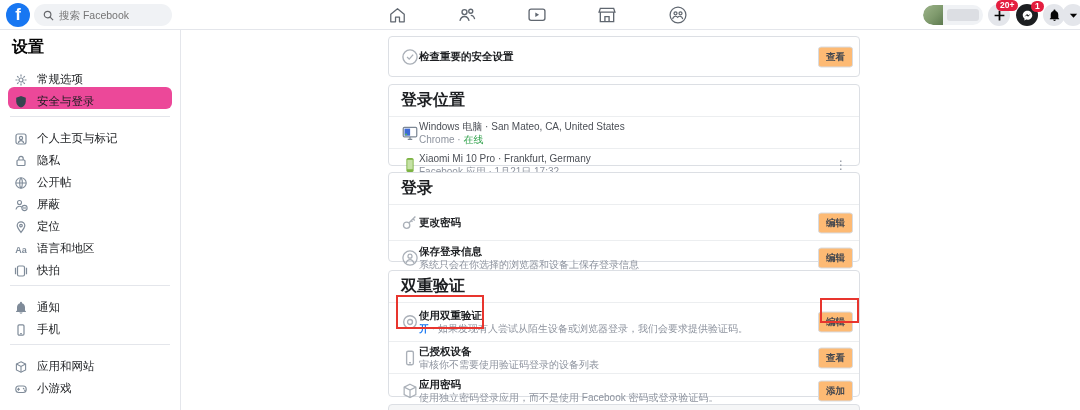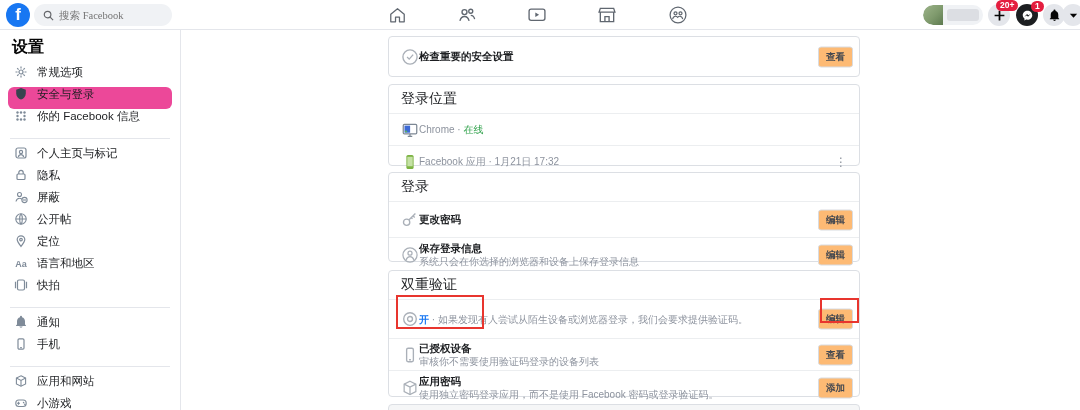--- a/index.html
+++ b/index.html
@@ -11,47 +11,47 @@
     font-family:"Liberation Sans","DejaVu Sans",sans-serif;color:var(--txt)}
 
   
   .topbar{position:absolute;left:0;top:0;width:1080px;height:30px;background:#fff;
     border-bottom:1px solid #e4e6eb;z-index:6}
   .fb-logo{position:absolute;left:6px;top:3px;width:24px;height:24px;border-radius:50%;
     background:var(--accent);color:#fff;font-weight:bold;font-size:17px;text-align:center;line-height:23px}
   .search-pill{position:absolute;left:34px;top:4px;width:138px;height:22px;background:#f0f2f5;
     border-radius:12px;display:flex;align-items:center;gap:5px;padding:0 9px;color:#65676b}
   .search-pill input{border:none;outline:none;background:transparent;font-size:10.5px;color:#65676b;width:100px;
-    font-family:Liberation Serif, serif}
+    font-family:Liberation Sans, sans-serif}
   .navicon{position:absolute;top:4px;width:28px;height:22px;display:flex;align-items:center;justify-content:center;color:#606770;cursor:pointer}
   .circle-btn{position:absolute;top:4px;width:22px;height:22px;border-radius:50%;background:#e4e6eb;
     display:flex;align-items:center;justify-content:center;color:#050505}
   .circle-btn.dark{background:#1c1e21;color:#fff}
   .badge{position:absolute;background:var(--badge);color:#fff;font-size:8.5px;font-weight:bold;
     border-radius:8px;padding:1px 4px;line-height:9px;z-index:8}
   .profile-pill{position:absolute;left:923px;top:5px;width:60px;height:20px;border-radius:10px;
     background:#f0f2f5;display:flex;align-items:center;overflow:hidden}
   .avatar{width:20px;height:20px;border-radius:10px 0 0 10px;
     background:linear-gradient(135deg,#9db48a 0%,#7f9a6d 55%,#5d7a50 100%)}
   .blurname{width:32px;height:12px;margin-left:4px;border-radius:3px;background:#dcdee3}
 
   
   .sidebar{position:absolute;left:0;top:30px;width:181px;height:380px;border-right:1px solid #e4e6eb;
     padding:5px 8px 0 8px;overflow:hidden;background:#fff}
   .sidebar h1{font-size:16px;font-weight:bold;margin:2px 0 7px 4px;color:#050505}
-  .side-item{display:flex;align-items:flex-start;gap:9px;height:22px;padding:0 6px;border-radius:6px;
+  .side-item{display:flex;align-items:flex-end;gap:9px;height:22px;padding:0 6px;border-radius:6px;
     font-size:11.5px;color:#1c1e21;cursor:pointer;white-space:nowrap}
   .side-item.active{background:#ec4899}
   .side-item .icn{width:14px;height:14px;flex:0 0 14px;color:#7f8b99;display:flex}
   .side-item.active .icn{color:#36444f}
   .side-div{height:1px;background:#e4e6eb;margin:7px 2px}
 
   
   .card{position:absolute;left:388px;width:472px;background:#fff;border:1px solid var(--border);border-radius:4px}
-  .card-header{font-size:14px;font-weight:normal;padding:5px 12px;border-bottom:1px solid var(--softline)}
+  .card-header{font-size:16px;font-weight:bold;padding:5px 12px;border-bottom:1px solid var(--softline)}
   .row{position:relative;display:flex;align-items:center;gap:0;padding:0 12px}
   .row + .row{border-top:1px solid var(--softline)}
   .row .ric{width:18px;flex:0 0 18px;color:#aab0b8;display:flex}
   .rt{font-size:10.5px;font-weight:bold;line-height:13px}
   .rs{font-size:10px;color:var(--sub);line-height:13px}
   .sess-t{font-size:10px;color:#4b4f56;line-height:13px}
   .online{color:var(--online);font-weight:normal}
   .status-on{color:var(--accent);font-weight:bold}
   .btn{position:absolute;right:6px;top:50%;transform:translateY(-50%);background:#fdba74;
     border:1px solid #d8dbe0;border-radius:3px;font-size:9.5px;font-weight:bold;color:#464950;
@@ -157,35 +157,20 @@
     <span>常规选项</span>
   </div>
   <div class="side-item active">
     <span class="icn">
         <svg viewBox="0 0 14 14">
           <path d="M7 1l4.8 1.8v3.4c0 3-2 5.6-4.8 6.3-2.8-.7-4.8-3.3-4.8-6.3V2.8z" fill="currentColor"></path>
         </svg>
       </span>
     <span>安全与登录</span>
   </div>
-  <div class="side-item">
-    <span class="icn">
-        <svg viewBox="0 0 14 14" fill="currentColor">
-          <circle cx="3.5" cy="3.5" r="1.2"></circle>
-          <circle cx="7" cy="3.5" r="1.2"></circle>
-          <circle cx="10.5" cy="3.5" r="1.2"></circle>
-          <circle cx="3.5" cy="7" r="1.2"></circle>
-          <circle cx="10.5" cy="7" r="1.2"></circle>
-          <circle cx="3.5" cy="10.5" r="1.2"></circle>
-          <circle cx="7" cy="10.5" r="1.2"></circle>
-          <circle cx="10.5" cy="10.5" r="1.2"></circle>
-        </svg>
-      </span>
-    <span>你的 Facebook 信息</span>
-  </div>
 
   <div class="side-div"></div>
 
   <div class="side-item">
     <span class="icn">
         <svg viewBox="0 0 14 14" fill="none" stroke="currentColor" stroke-width="1.2">
           <rect x="2" y="2" width="10" height="10" rx="2"></rect>
           <circle cx="7" cy="6" r="1.6"></circle>
           <path d="M4.3 11c.4-1.6 1.5-2.4 2.7-2.4s2.3.8 2.7 2.4"></path>
         </svg>
@@ -193,43 +178,43 @@
     <span>个人主页与标记</span>
   </div>
   <div class="side-item">
     <span class="icn">
         <svg viewBox="0 0 14 14" fill="none" stroke="currentColor" stroke-width="1.2">
           <rect x="3" y="6" width="8" height="5.5" rx="1"></rect>
           <path d="M4.8 6V4.6a2.2 2.2 0 014.4 0V6"></path>
         </svg>
       </span>
     <span>隐私</span>
+  </div>
+  <div class="side-item">
+    <span class="icn">
+        <svg viewBox="0 0 14 14" fill="none" stroke="currentColor" stroke-width="1.1">
+          <circle cx="7" cy="7" r="5.2"></circle>
+          <path d="M1.8 7h10.4M7 1.8c1.8 1.6 1.8 8.8 0 10.4M7 1.8c-1.8 1.6-1.8 8.8 0 10.4"></path>
+        </svg>
+      </span>
+    <span>公开帖</span>
   </div>
   <div class="side-item">
     <span class="icn">
         <svg viewBox="0 0 14 14" fill="none" stroke="currentColor" stroke-width="1.1">
           <circle cx="5.5" cy="4.5" r="2"></circle>
           <path d="M2 11.5c.5-2.2 1.9-3.3 3.5-3.3.9 0 1.8.4 2.5 1.1"></path>
           <circle cx="10.5" cy="10" r="2.6"></circle>
           <path d="M9 10h3"></path>
         </svg>
       </span>
     <span>屏蔽</span>
   </div>
   <div class="side-item">
     <span class="icn">
-        <svg viewBox="0 0 14 14" fill="none" stroke="currentColor" stroke-width="1.1">
-          <circle cx="7" cy="7" r="5.2"></circle>
-          <path d="M1.8 7h10.4M7 1.8c1.8 1.6 1.8 8.8 0 10.4M7 1.8c-1.8 1.6-1.8 8.8 0 10.4"></path>
-        </svg>
-      </span>
-    <span>公开帖</span>
-  </div>
-  <div class="side-item">
-    <span class="icn">
         <svg viewBox="0 0 14 14" fill="none" stroke="currentColor" stroke-width="1.2">
           <path d="M7 12.5c2.5-3.2 3.8-5.1 3.8-6.9a3.8 3.8 0 10-7.6 0c0 1.8 1.3 3.7 3.8 6.9z"></path>
           <circle cx="7" cy="5.6" r="1.3"></circle>
         </svg>
       </span>
     <span>定位</span>
   </div>
   <div class="side-item">
     <span class="icn">
         <svg viewBox="0 0 14 14">
@@ -313,31 +298,33 @@
   <div class="row" style="height:31px;border-top:none">
     <span class="ric">
       <svg width="18" height="18" viewBox="0 0 16 16">
           <rect x="2" y="3" width="12" height="8.5" rx="1" fill="none" stroke="#7c8794" stroke-width="1.1"></rect>
           <rect x="3.1" y="4.1" width="5" height="6.3" fill="#3d6ad6"></rect>
           <rect x="3.6" y="8.6" width="1.8" height="1.4" fill="#58b45c"></rect>
           <path d="M6 13.7h4M8 11.5v2.2" stroke="#7c8794" stroke-width="1.1"></path>
         </svg>
     </span>
     <div>
+      <div class="sess-t">Windows 电脑 · San Mateo, CA, United States</div>
       <div class="rs"><span>Chrome · </span><span class="online">在线</span></div>
     </div>
   </div>
   <div class="row" style="height:32px">
     <span class="ric">
       <svg width="18" height="18" viewBox="0 0 16 16">
           <rect x="4.8" y="1.8" width="6.4" height="12.4" rx="1.4" fill="#7cb342"></rect>
           <rect x="5.6" y="3.4" width="4.8" height="8.4" fill="#c5e1a5"></rect>
         </svg>
     </span>
     <div>
+      <div class="sess-t">Xiaomi Mi 10 Pro · Frankfurt, Germany</div>
       <div class="rs">Facebook 应用 · 1月21日 17:32</div>
     </div>
     <span class="kebab">⋮</span>
   </div>
 </div>
 
 <div class="card" style="top:172px;height:90px">
   <div class="card-header">登录</div>
   <div class="row" style="height:35px;border-top:none">
     <span class="ric">
@@ -370,20 +357,21 @@
 <div class="card" style="top:270px;height:127px">
   <div class="card-header">双重验证</div>
   <div class="row" style="height:38px;border-top:none">
     <span class="ric">
       <svg width="18" height="18" viewBox="0 0 16 16" fill="none" stroke="currentColor" stroke-width="1.2">
           <circle cx="8" cy="8" r="5.6"></circle>
           <circle cx="8" cy="8" r="2.2"></circle>
         </svg>
     </span>
     <div>
+      <div class="rt">使用双重验证</div>
       <div class="rs"><span class="status-on">开</span><span> · 如果发现有人尝试从陌生设备或浏览器登录，我们会要求提供验证码。</span></div>
     </div>
     <button class="btn">编辑</button>
   </div>
   <div class="row" style="height:32px">
     <span class="ric">
       <svg width="18" height="18" viewBox="0 0 16 16" fill="none" stroke="currentColor" stroke-width="1.2">
           <rect x="5" y="2" width="6" height="12" rx="1.3"></rect>
           <path d="M7.2 12.2h1.6"></path>
         </svg>

